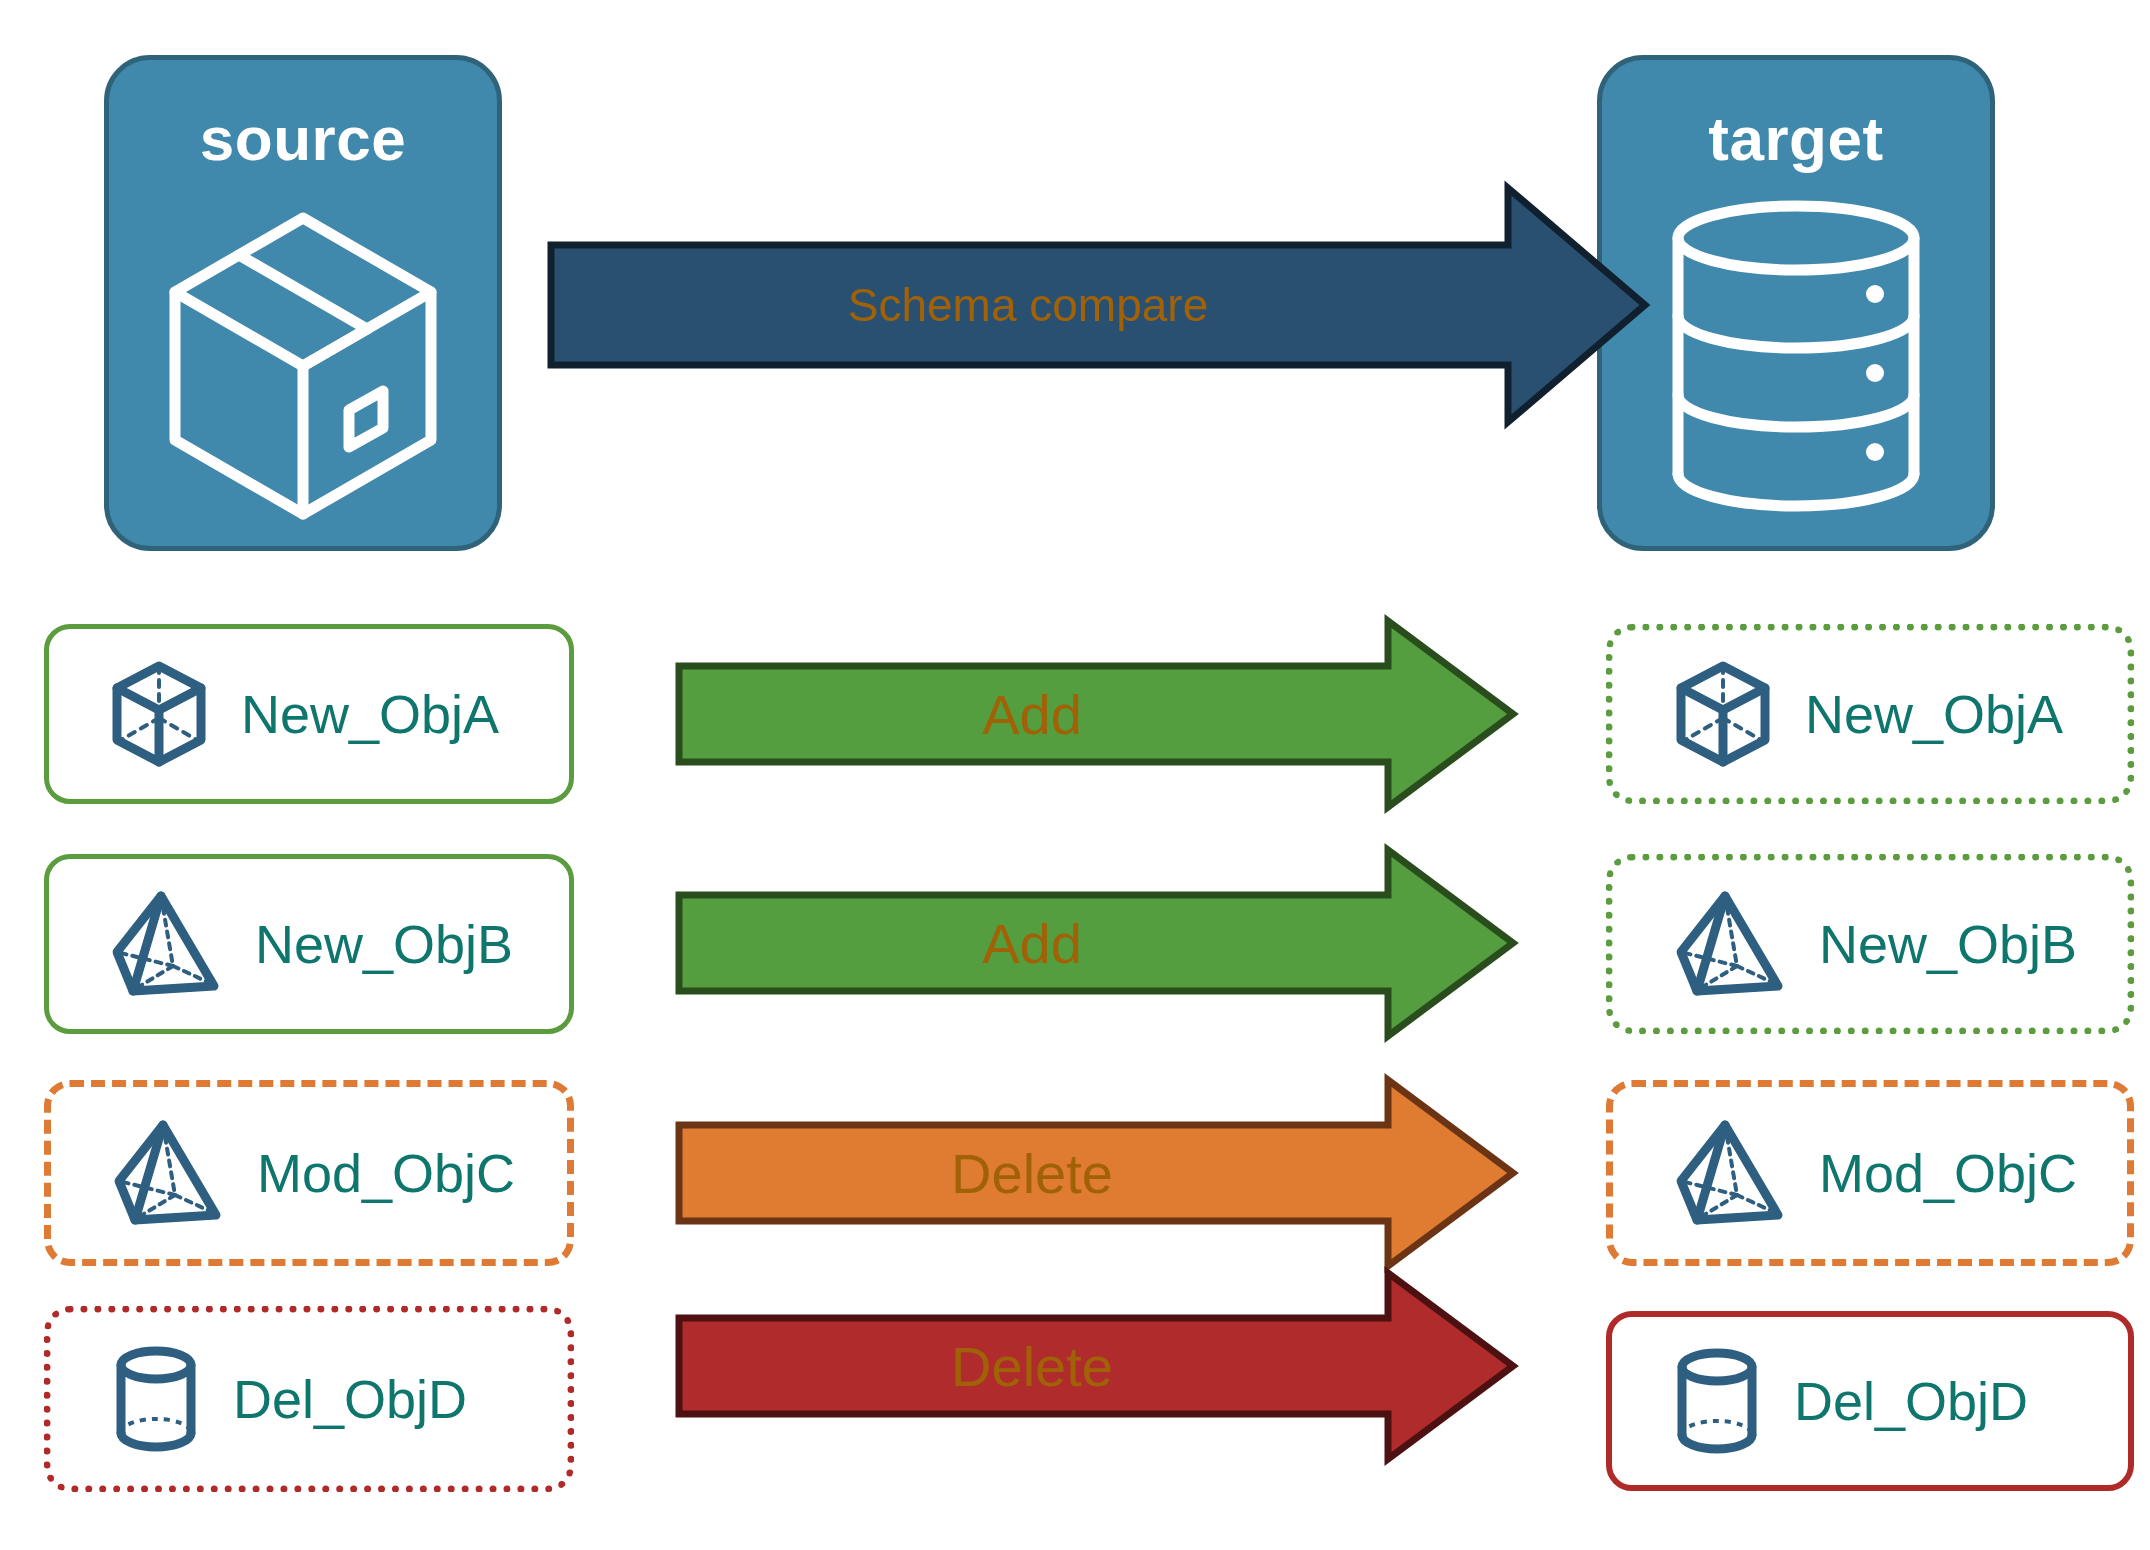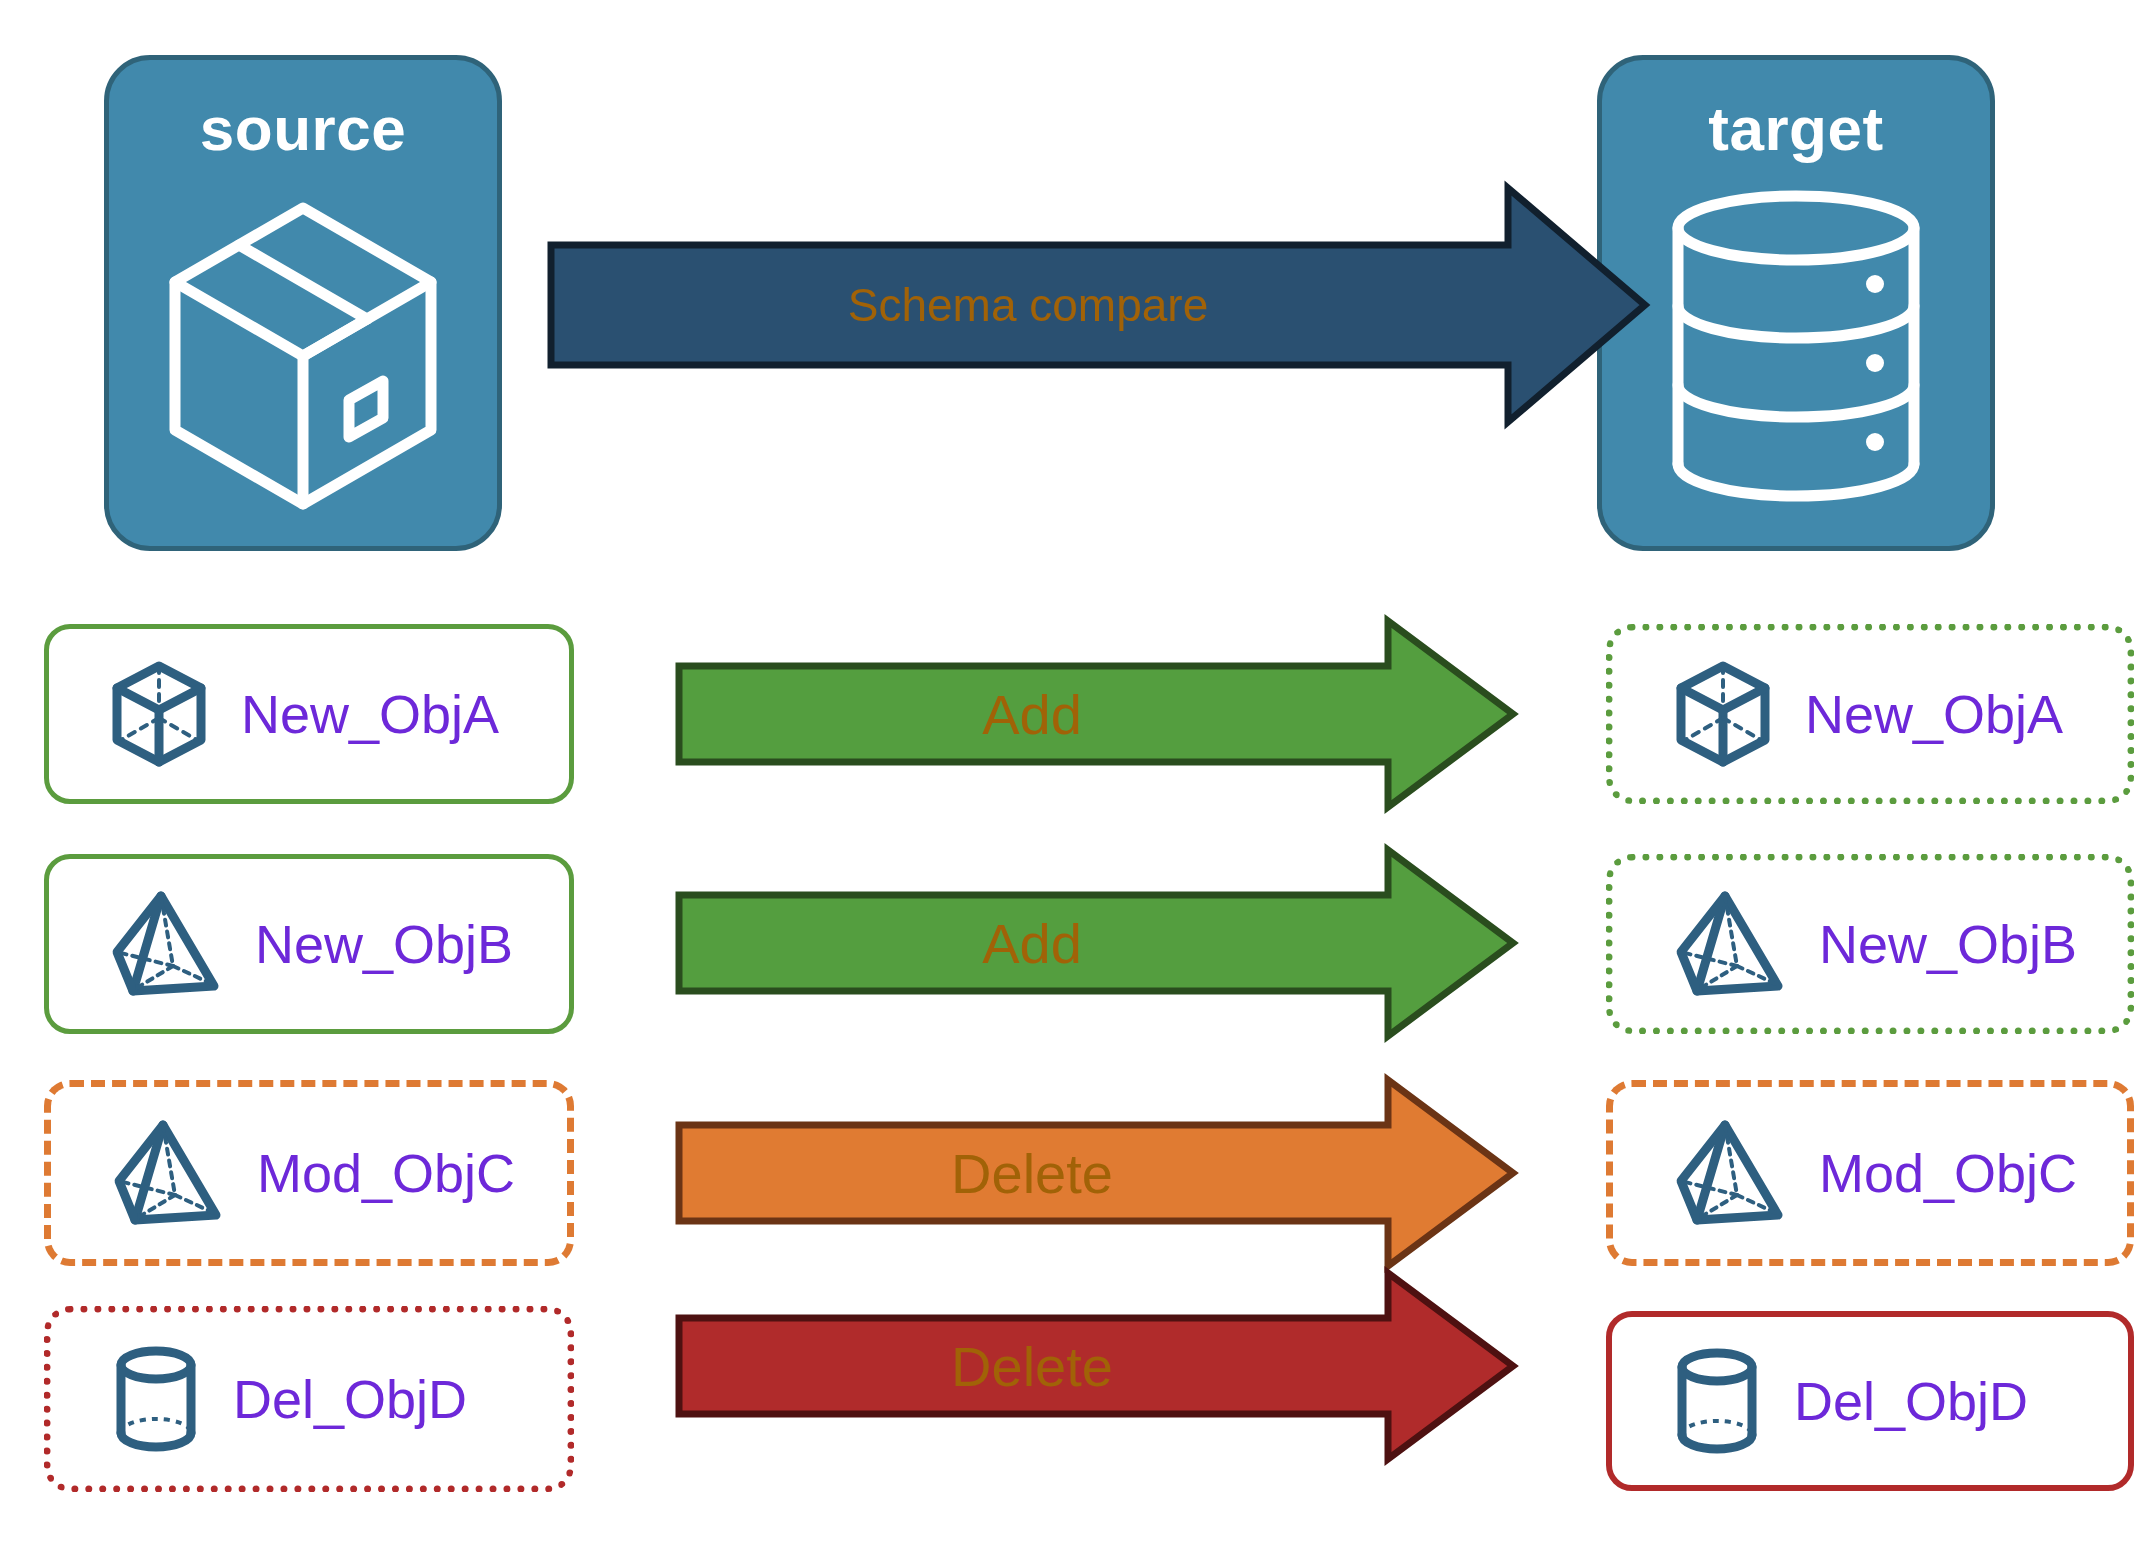--- a/index.html
+++ b/index.html
@@ -29,21 +29,21 @@
     box-sizing: border-box;
     display: flex;
     flex-direction: column;
     align-items: center;
   }
   .endpoint .ep-title {
     font-size: 62px;
     font-weight: bold;
     color: #ffffff;
     letter-spacing: 0.5px;
-    margin-top: 38px;
+    margin-top: 48px;
     line-height: 1;
     user-select: none;
   }
   .endpoint .ep-icon {
     margin-top: 26px;
   }
 
   #source-panel {
     left: 104px;  top: 55px;
     width: 398px; height: 496px;
@@ -83,21 +83,21 @@
   }
   .obj-box .obj-icon {
     flex: 0 0 auto;
     margin-left: 62px;
     display: flex;
     align-items: center;
     justify-content: center;
   }
   .obj-box .obj-label {
     font-size: 54px;
-    color: #6d28d9;
+    color: #0f766e;
     margin-left: 34px;
     white-space: nowrap;
     user-select: none;
   }
 
   .bd-solid-green  { border: 5px solid #5B9C3E; }
   .bd-dotted-green { border: 7px dotted #5B9C3E; }
   .bd-dashed-orange{ border: 7px dashed #DE7A33; }
   .bd-dotted-red   { border: 7px dotted #B12A2A; }
   .bd-solid-red    { border: 6px solid #B12A2A; }

